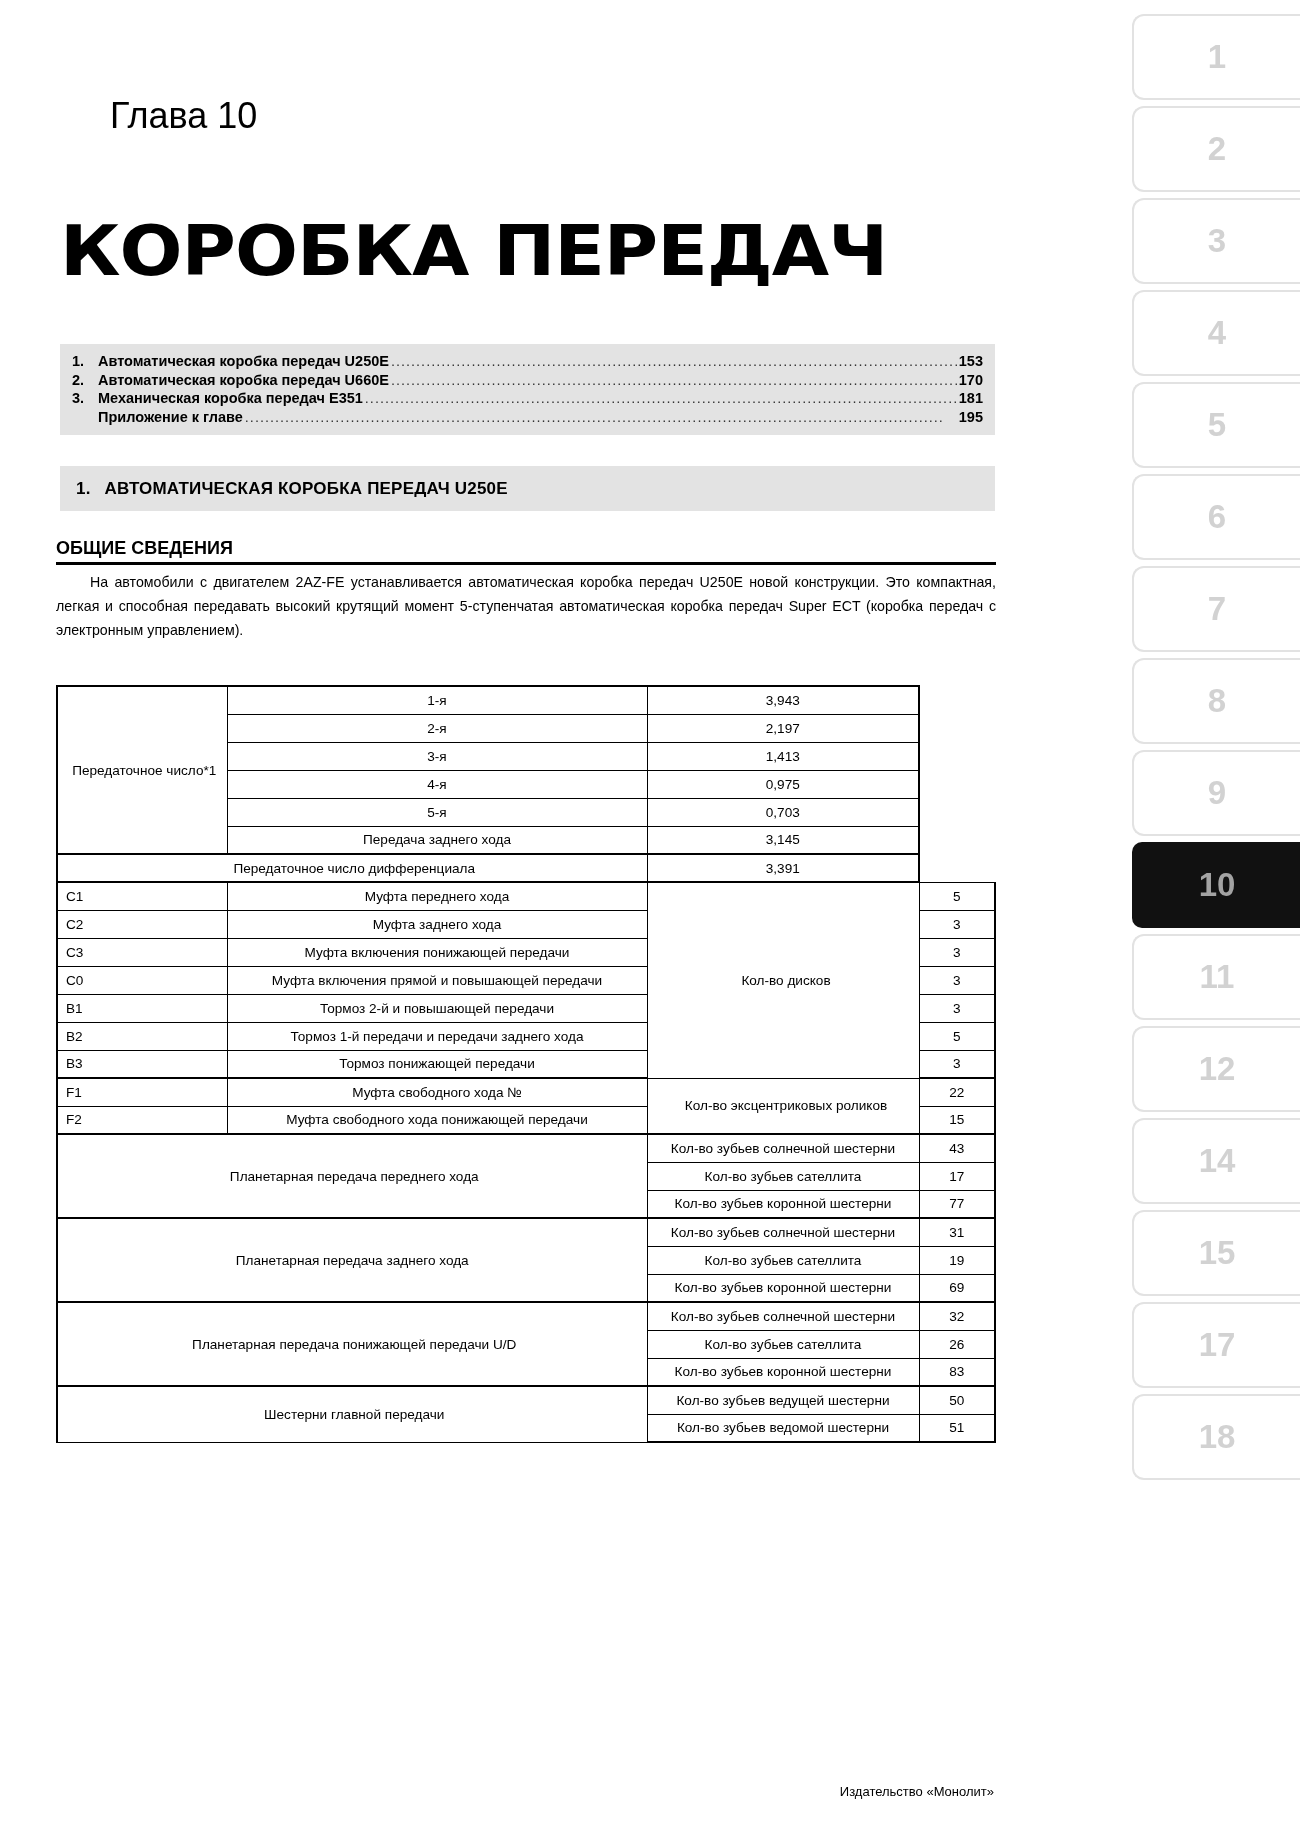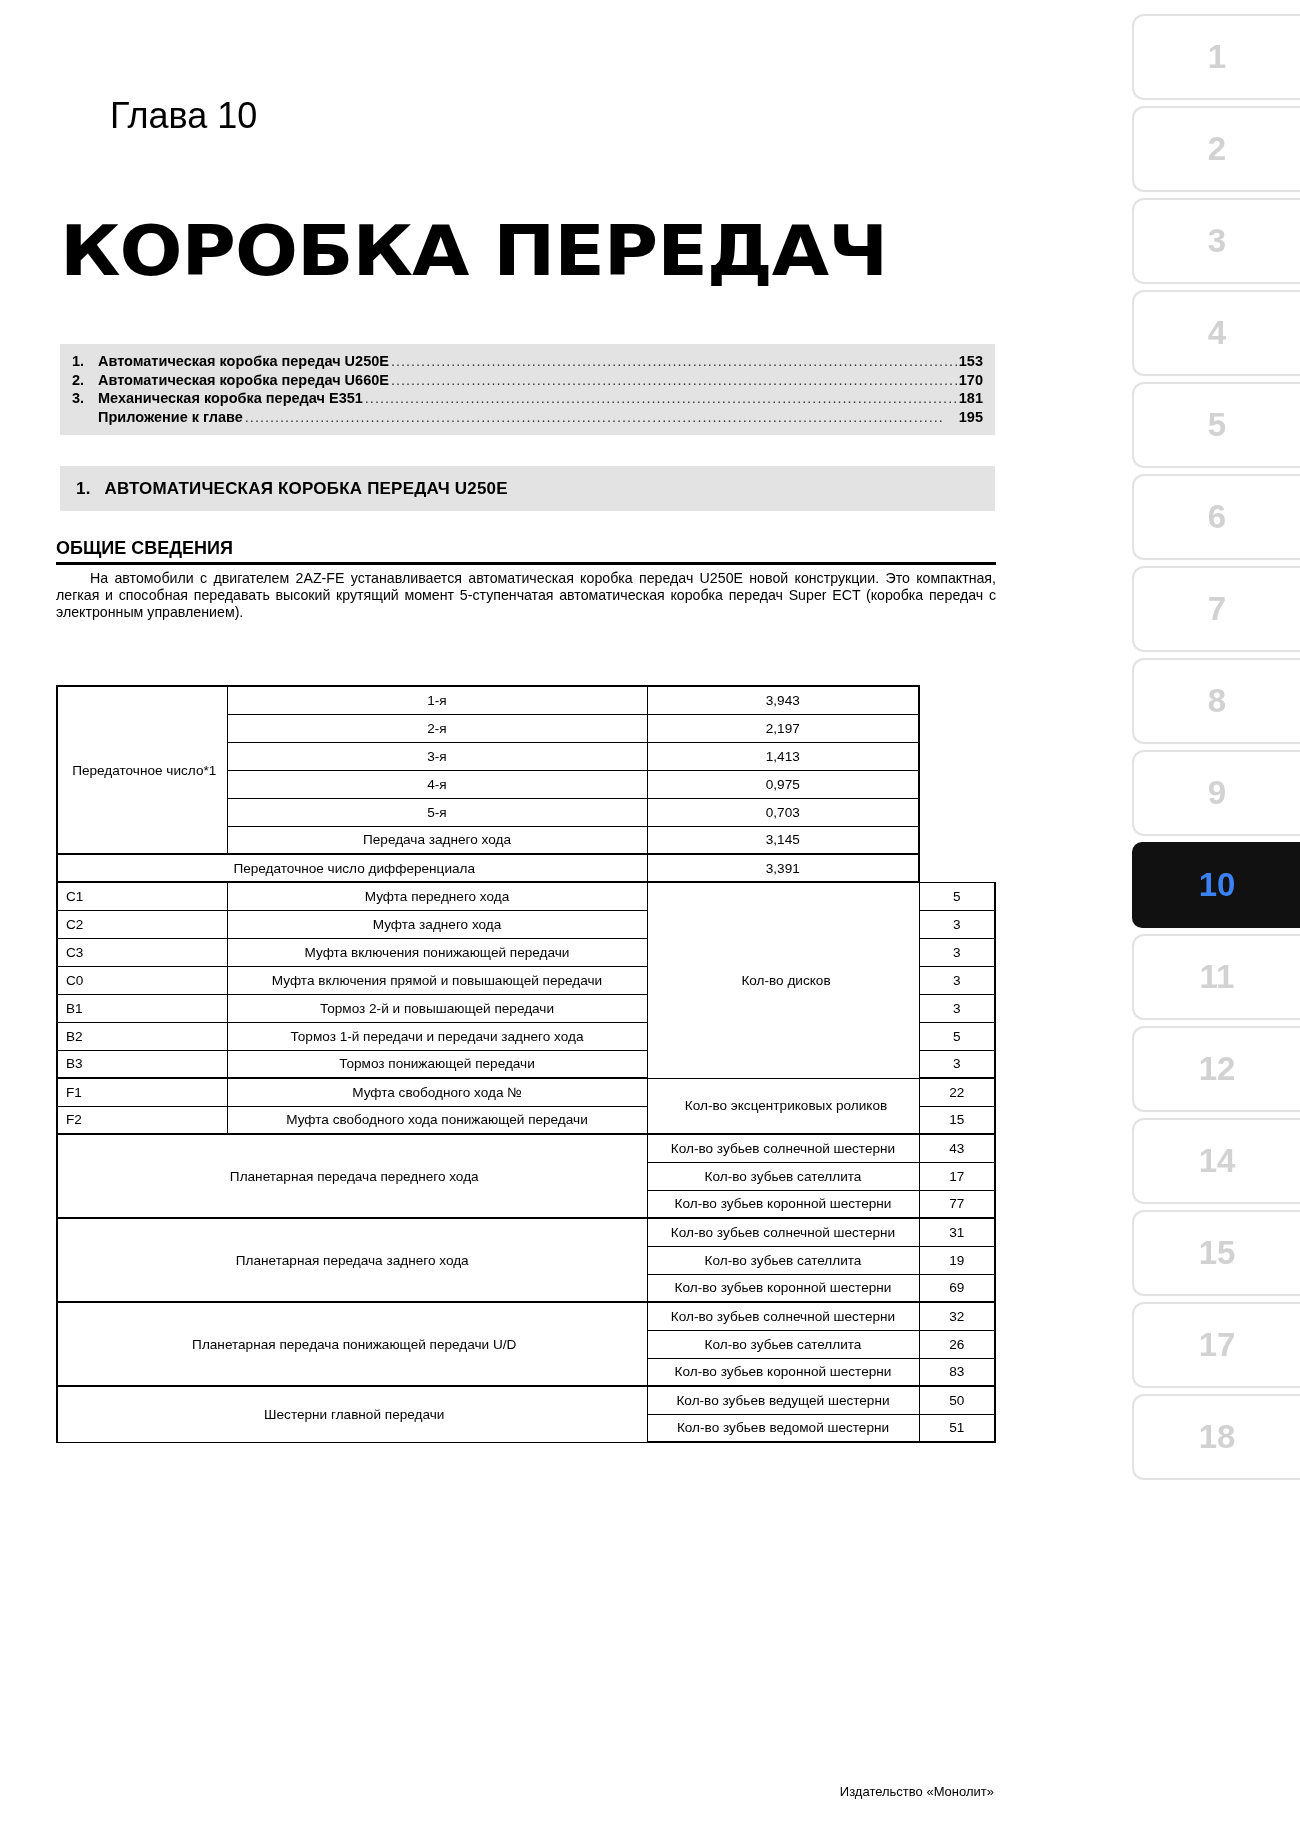--- a/index.html
+++ b/index.html
@@ -28,21 +28,21 @@
     border:2px solid #e2e2e2;
     border-right:none;
     border-radius:12px 0 0 12px;
     background:#fff;
     color:#d2d2d2;
     font-size:33px; font-weight:bold;
     display:flex; align-items:center; justify-content:center;
     margin-bottom:6px;
   }
   .tab.active {
-    background:#111; color:#3b82f6; border-color:#111;
+    background:#111; color:#a3a3a3; border-color:#111;
     border-radius:10px 0 0 10px;
   }
 
   
   #content { position:absolute; left:0; top:0; width:1010px; height:1839px; }
 
   .chapter-label {
     position:absolute; left:62px; top:95px;
     font-size:36px; font-weight:normal; letter-spacing:0px;margin-left:48px;
   }
@@ -84,21 +84,21 @@
     font-size:18px; font-weight:bold;
     border-bottom:3px solid #000;
     padding-bottom:3px;
   }
   #subhead-general { top:538px; }
   #subhead-specs { top:645px; }
 
   
   .para {
     position:absolute; left:56px; top:570px; width:940px;
-    font-size:14.2px; line-height:17px;
+    font-size:14.2px; line-height:24px;
     text-align:justify;
     text-indent:34px;
   }
 
   
   #spec-table {
     position:absolute; left:56px; top:685px; width:940px;
     border-collapse:collapse;
     font-size:13.6px;
   }

